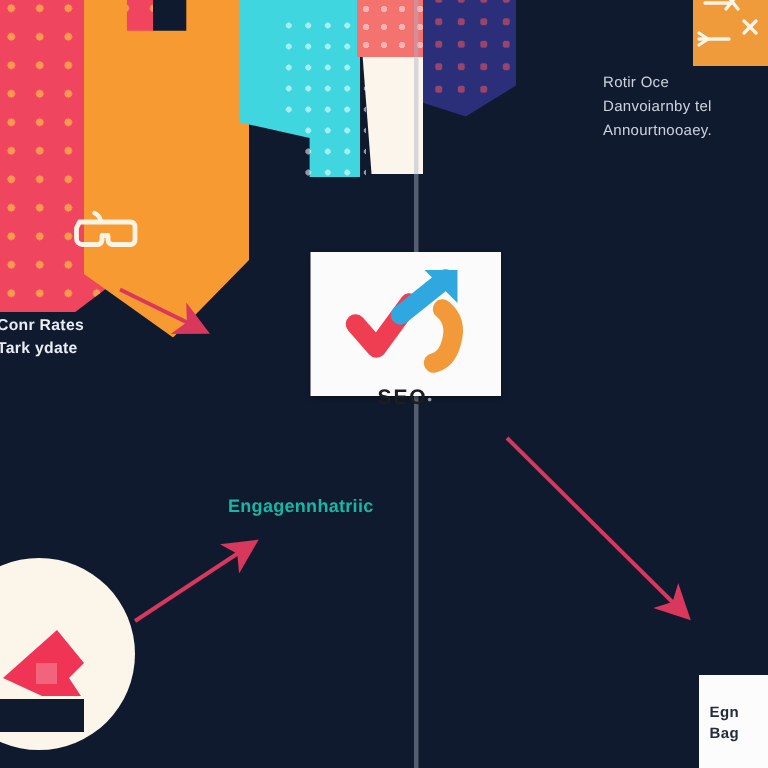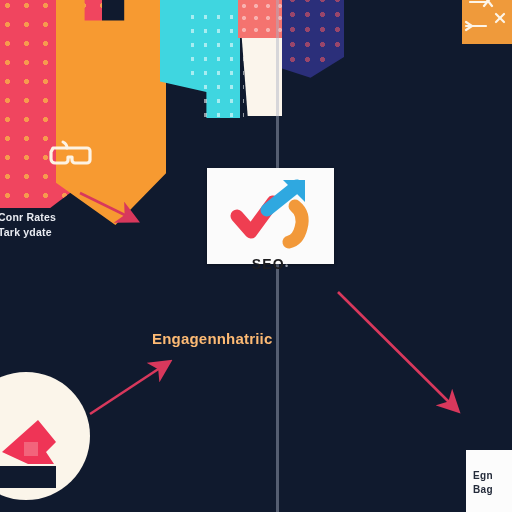--- a/index.html
+++ b/index.html
@@ -113,21 +113,21 @@
   
   .dark-label{
     position:absolute;color:#e9ecf2;
     font-size:10.5px;font-weight:bold;letter-spacing:.2px;
     white-space:nowrap;
   }
   #left-cap{left:-2px;top:210px;line-height:15px;}
   #tr-cap{left:402px;top:48px;line-height:16px;font-weight:normal;
           font-size:10px;color:#cdd3de;}
   #engage-label{
-    left:152px;top:330px;font-size:15px;font-weight:bold;color:#fdba74;
+    left:152px;top:330px;font-size:12px;font-weight:bold;color:#14b8a6;
     letter-spacing:.2px;
   }
 
   
   #arrows{position:absolute;left:0;top:0;width:512px;height:512px;}
 </style>
 </head>
 <body>
 
 <div id="canvas">
@@ -192,20 +192,25 @@
     <path d="M8 40 L44 8 L62 30 L52 40 L60 52 L34 52 Z" fill="#ef3456"></path>
     <path d="M30 30 L44 30 L44 44 L30 44 Z" fill="#fbf5ea" opacity="0.25"></path>
     <rect x="0" y="54" width="62" height="22" fill="#101a2e"></rect>
   </svg>
 
   <div class="dark-label" id="left-cap">
     <div>Conr Rates</div>
     <div>Tark ydate</div>
   </div>
 
+  <div class="dark-label" id="tr-cap">
+    <div>Rotir Oce</div>
+    <div>Danvoiarnby tel</div>
+    <div>Annourtnooaey.</div>
+  </div>
 
   <div class="dark-label" id="engage-label">Engagennhatriic</div>
 
   <div id="br-card">
     <div class="ln" id="br-l1">Egn</div>
     <div class="ln" id="br-l2">Bag</div>
   </div>
 
 </div>
 

